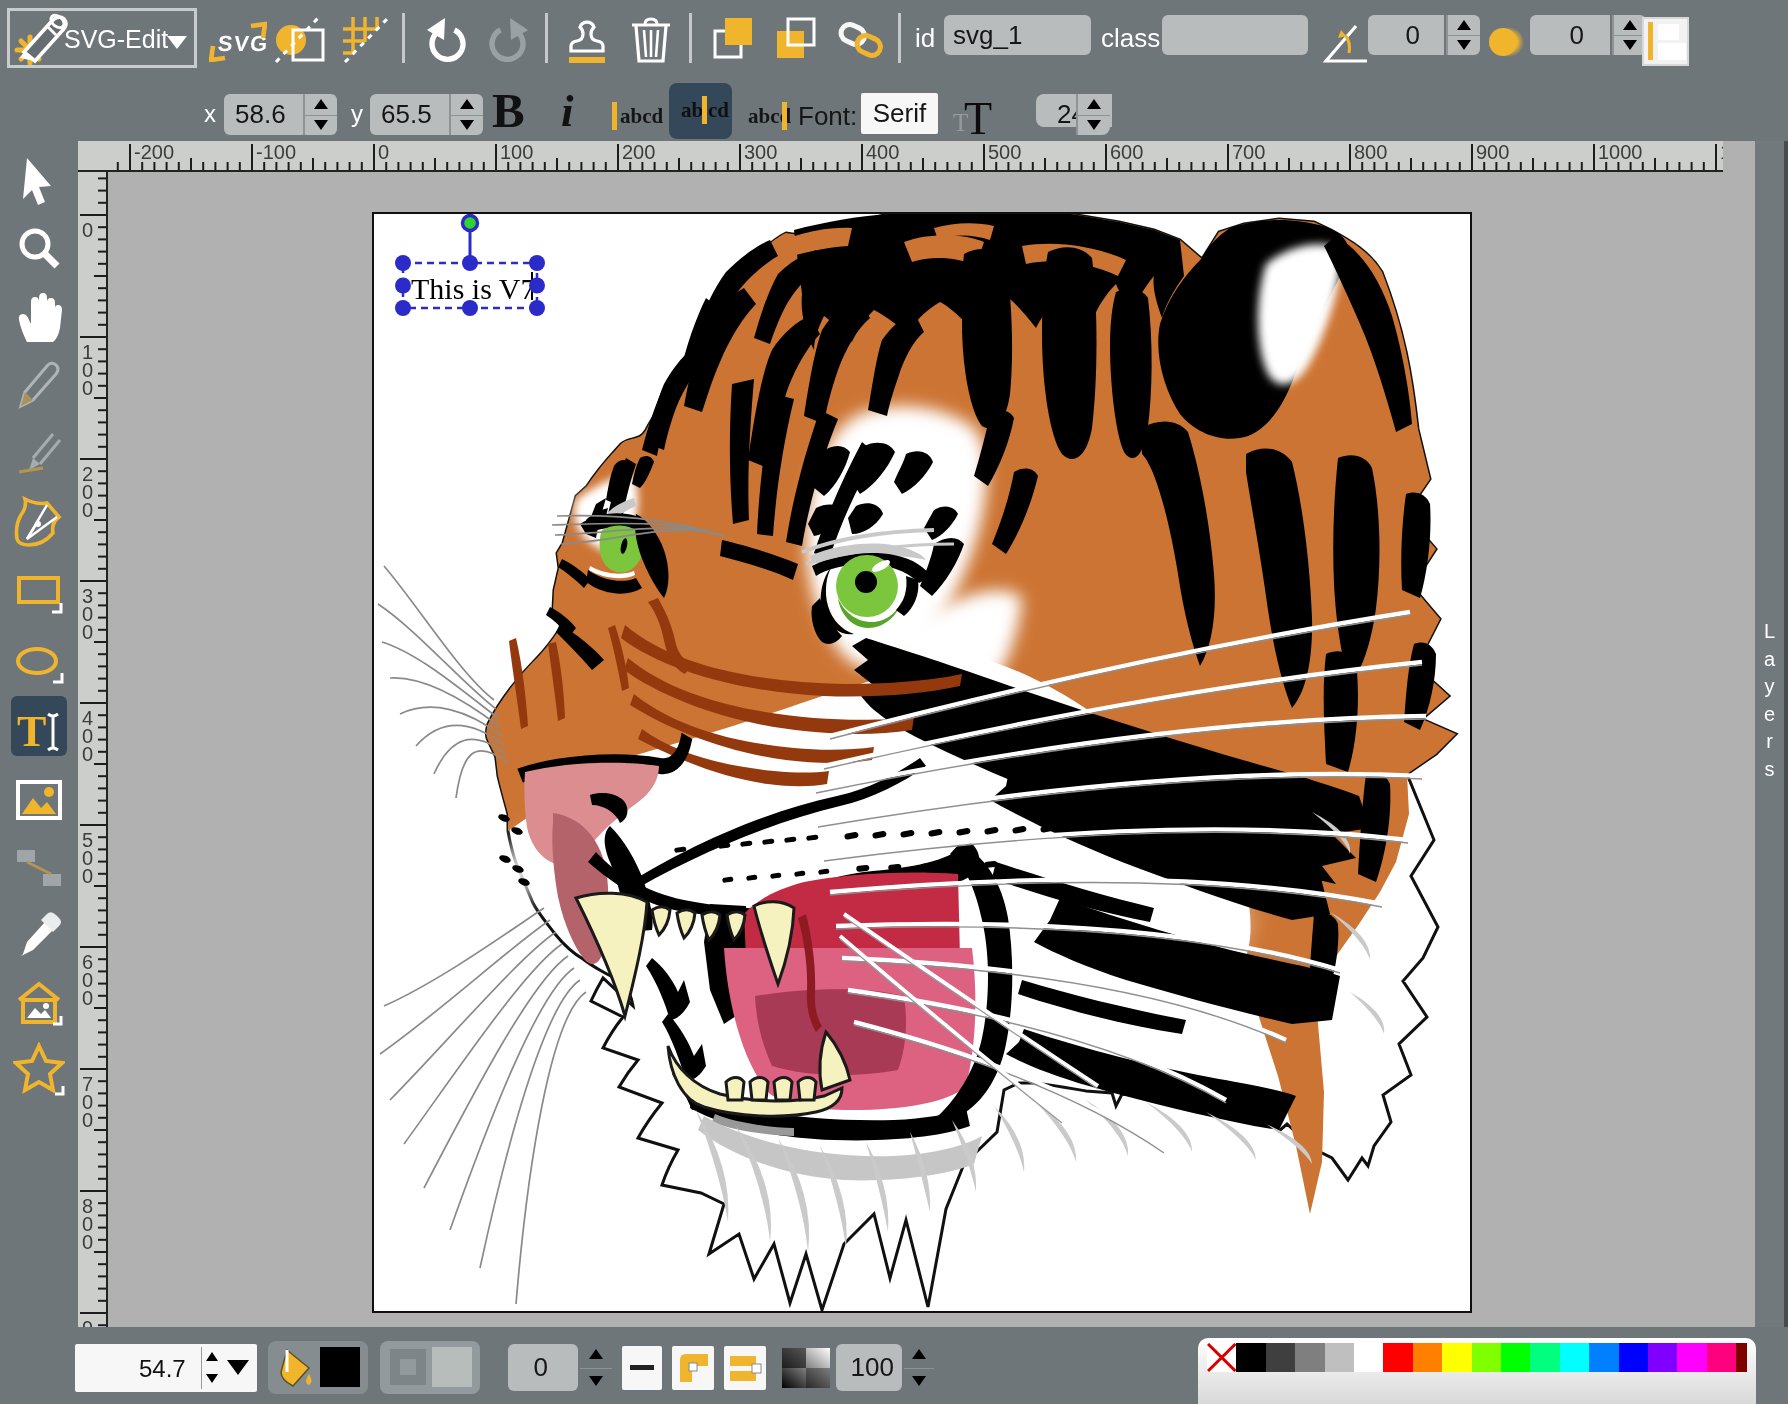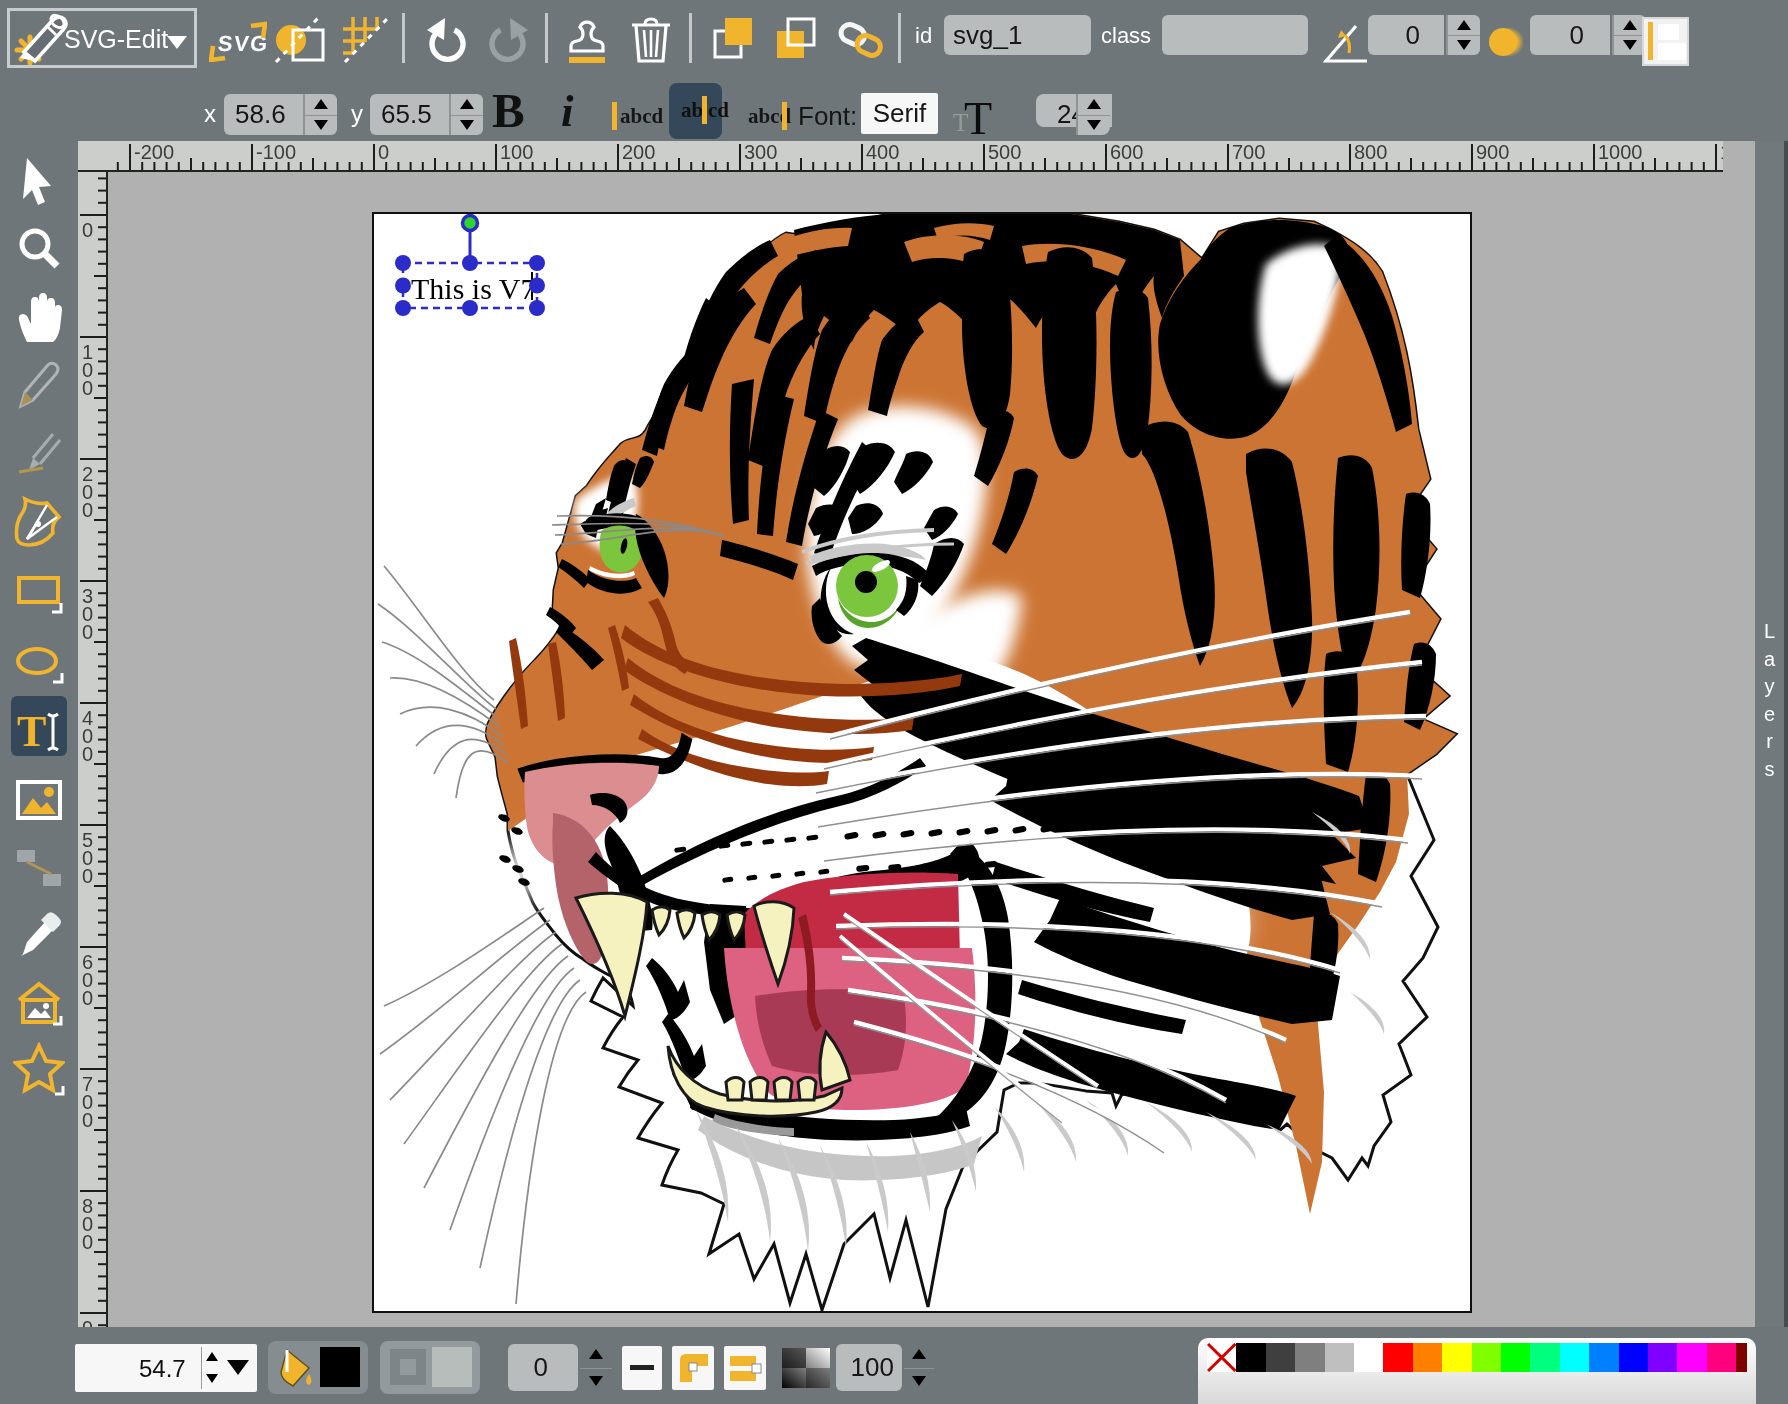--- a/index.html
+++ b/index.html
@@ -7,21 +7,21 @@
   .abs { position:absolute; }
   #workspace { left:78px; top:141px; width:1677px; height:1186px; background:#b0b1b0; }
   #rulerTop { left:108px; top:141px; width:1615px; height:31px; background:#cccecc; }
   #rulerLeft { left:78px; top:172px; width:30px; height:1155px; background:#cccecc; }
   #rulerCorner { left:78px; top:141px; width:30px; height:31px; background:#cccecc; border-bottom:2px solid #222; }
   #sidebar { left:1755px; top:141px; width:33px; height:1186px; background:#71797d; border-right:4px solid #464c4f; }
   #sidebar .lbl { position:absolute; left:0; top:477px; width:29px; text-align:center; color:#fff; font-size:20px; line-height:27.5px; }
   #canvas { left:372px; top:212px; width:1100px; height:1101px; background:#fff; border:2px solid #101010; }
   #botbar { left:0; top:1327px; width:1788px; height:77px; background:#6f767a; }
   .inp { position:absolute; background:#b9bcbc; border-radius:6px; color:#161616; font-size:26px; }
-  .wlbl { position:absolute; color:#fff; font-size:22px; }
+  .wlbl { position:absolute; color:#fff; font-size:26px; }
   .dlbl { position:absolute; color:#161616; font-size:26px; }
   .spin { position:absolute; background:#b9bcbc; border-radius:6px; }
   .spin:after { content:""; position:absolute; left:0; right:0; top:50%; height:1px; background:#8f9292; }
   .spin .u, .spin .d { position:absolute; left:50%; transform:translateX(-50%); width:0; height:0; border-left:7px solid transparent; border-right:7px solid transparent; }
   .spin .u { top:5px; border-bottom:10px solid #000; }
   .spin .d { bottom:5px; border-top:10px solid #000; }
   .vsep { position:absolute; width:3px; background:#c6c9c9; }
   .whitebtn { position:absolute; background:#f7f7f7; border-radius:2px; }
 </style>
 </head>
@@ -174,21 +174,21 @@
     <div class="u"></div>
     <div class="d"></div>
   </div>
 <div class="abs" style="left:492px;top:86px;width:40px;height:50px;color:#111;font-family:'Liberation Serif',serif;font-weight:bold;font-size:49px;line-height:50px;">B</div>
 <div class="abs" style="left:561px;top:86px;width:24px;height:50px;color:#111;font-family:'Liberation Serif',serif;font-weight:bold;font-style:italic;font-size:45px;line-height:50px;">i</div>
 
 <div class="abs" style="left:610px;top:98px;width:48px;height:36px;">
   <div class="abs" style="left:2px;top:4px;width:5px;height:28px;background:#f0b52d;"></div>
   <div class="abs" style="left:10px;top:6px;font-family:'Liberation Serif',serif;font-weight:bold;font-size:21px;color:#161616;">abcd</div>
 </div>
-<div class="abs" style="left:669px;top:83px;width:53px;height:56px;background:#34485a;border-radius:8px;">
+<div class="abs" style="left:669px;top:83px;width:63px;height:56px;background:#34485a;border-radius:8px;">
   <div class="abs" style="left:12px;top:15px;font-family:'Liberation Serif',serif;font-weight:bold;font-size:21px;color:#101010;">ab</div>
   <div class="abs" style="left:33px;top:13px;width:5px;height:28px;background:#f0b52d;"></div>
   <div class="abs" style="left:39px;top:15px;font-family:'Liberation Serif',serif;font-weight:bold;font-size:21px;color:#101010;">cd</div>
 </div>
 <div class="abs" style="left:748px;top:98px;width:48px;height:36px;">
   <div class="abs" style="left:0px;top:6px;font-family:'Liberation Serif',serif;font-weight:bold;font-size:21px;color:#161616;">abcd</div>
   <div class="abs" style="left:34px;top:4px;width:5px;height:28px;background:#f0b52d;"></div>
 </div>
 <div class="dlbl" style="left:798px;top:101px;">Font:</div>
 <div class="whitebtn" style="left:861px;top:93px;width:77px;height:41px;text-align:center;line-height:41px;font-size:26px;color:#161616;">Serif</div>

